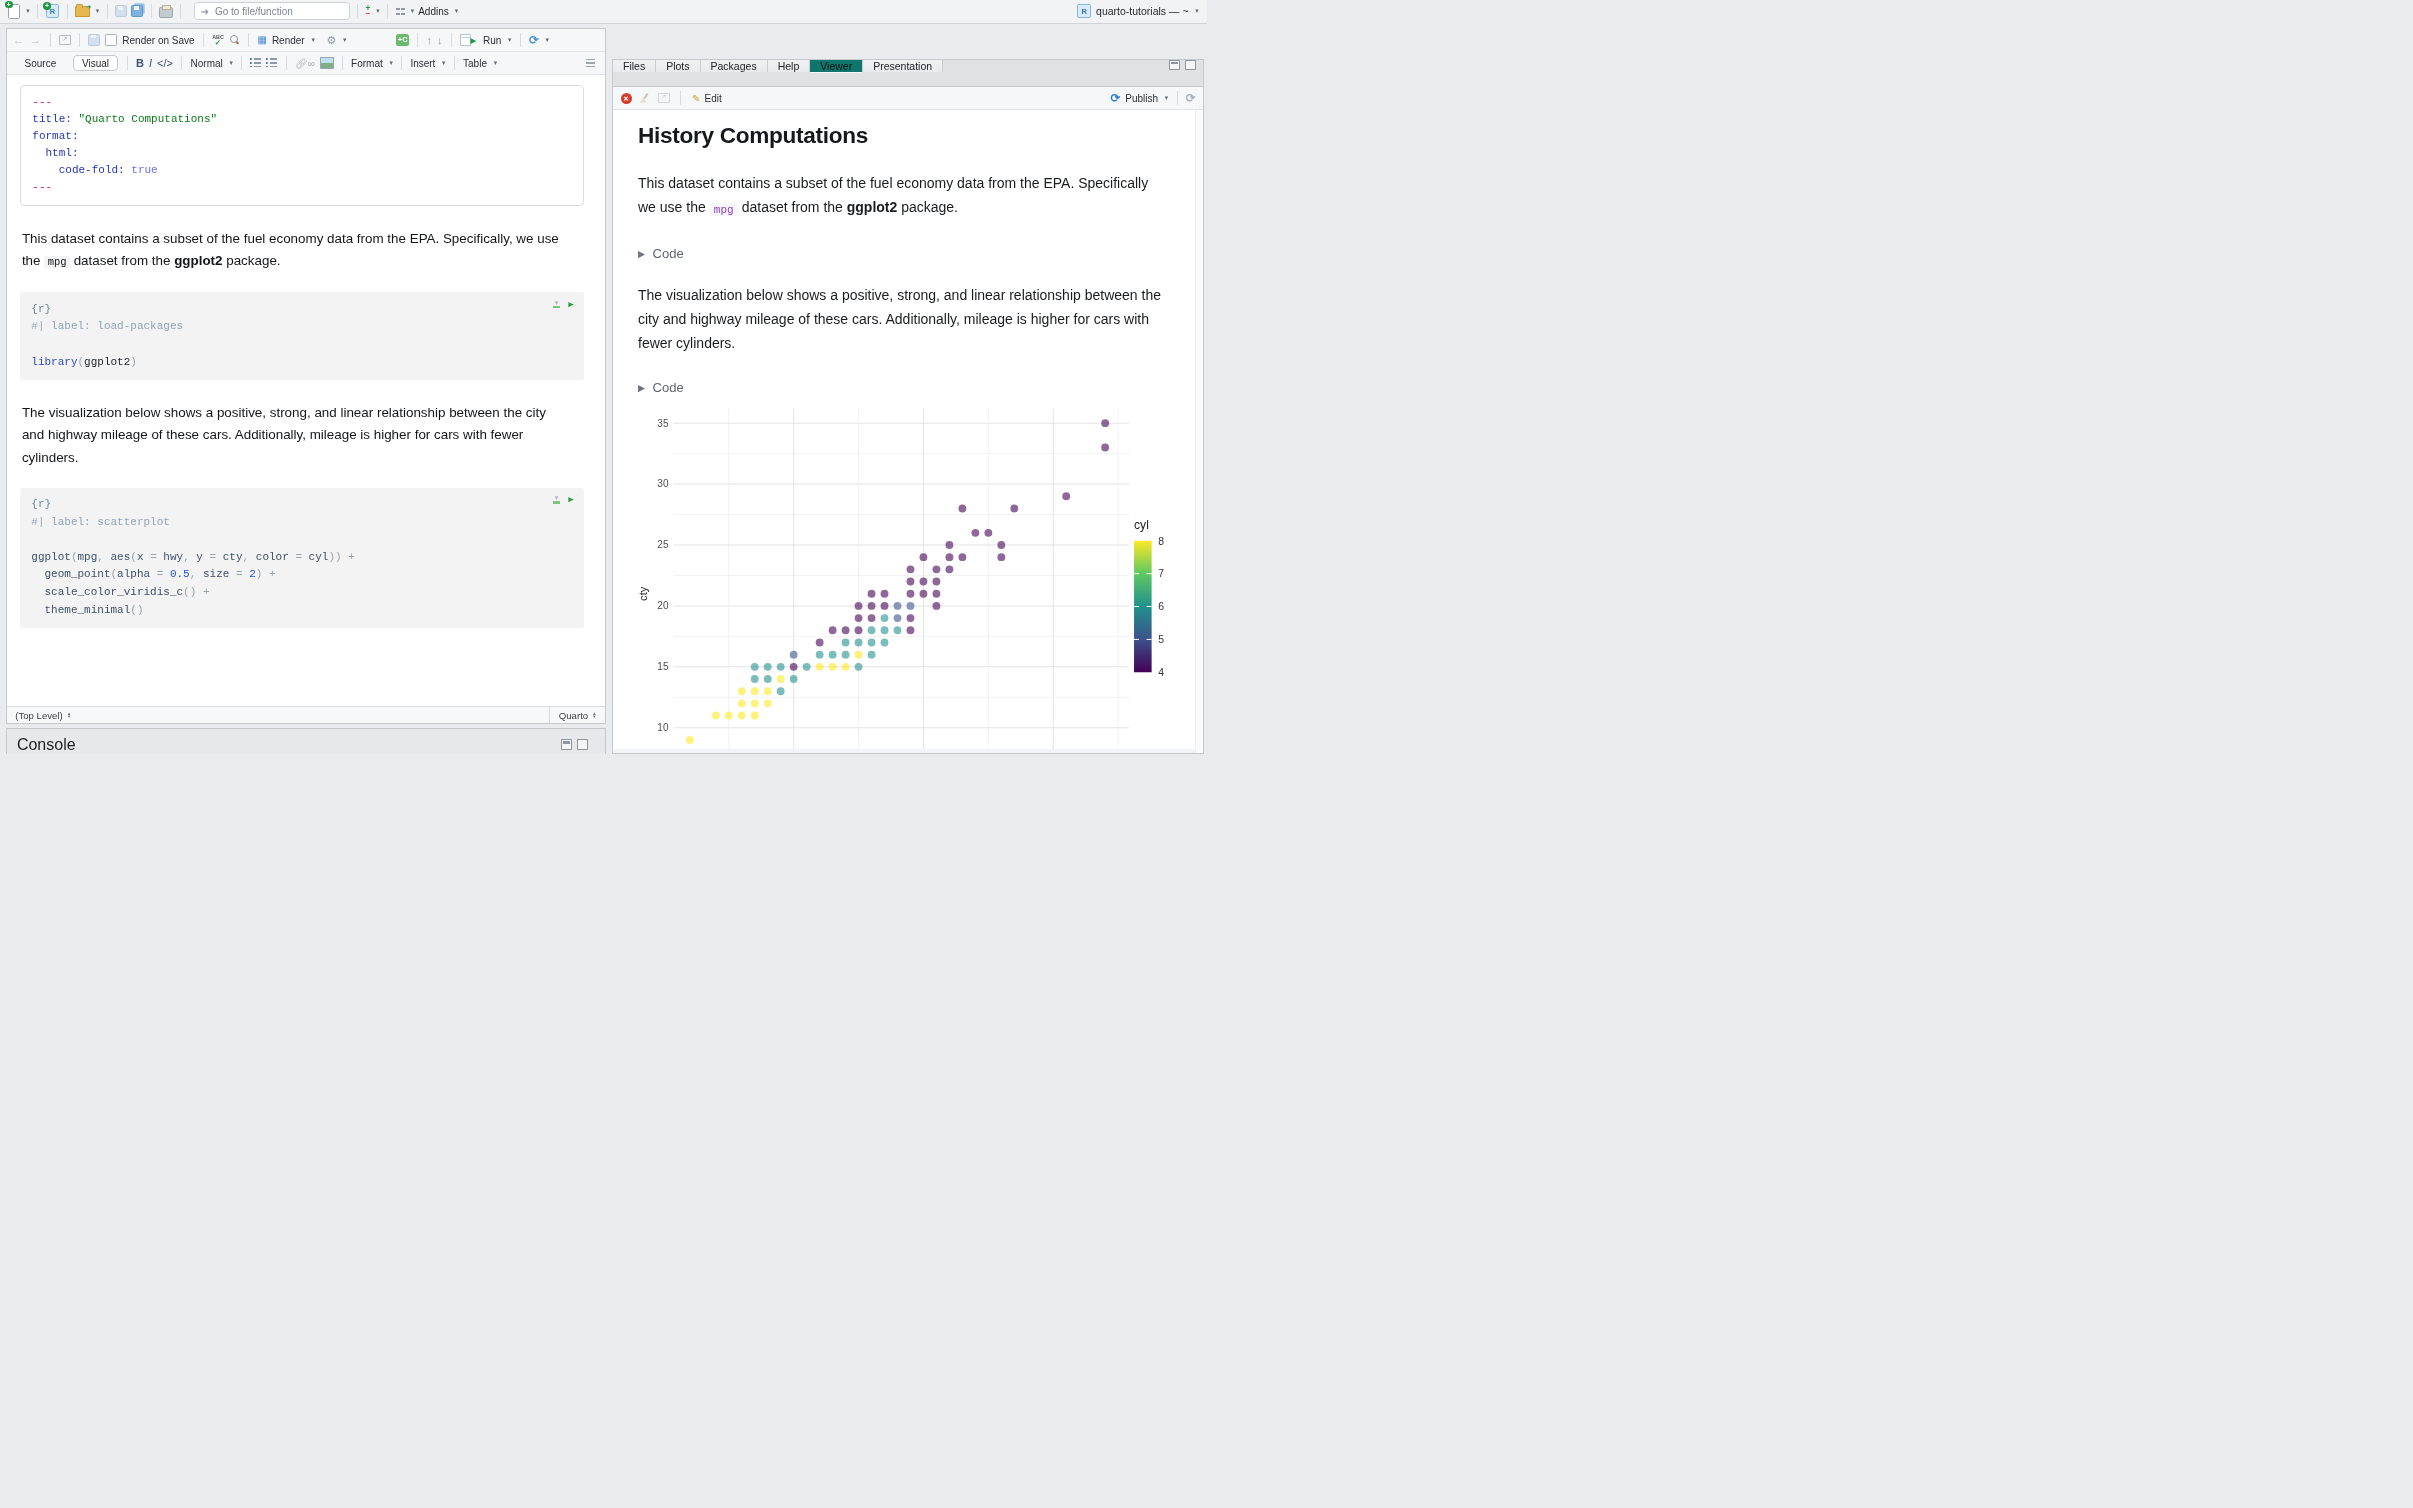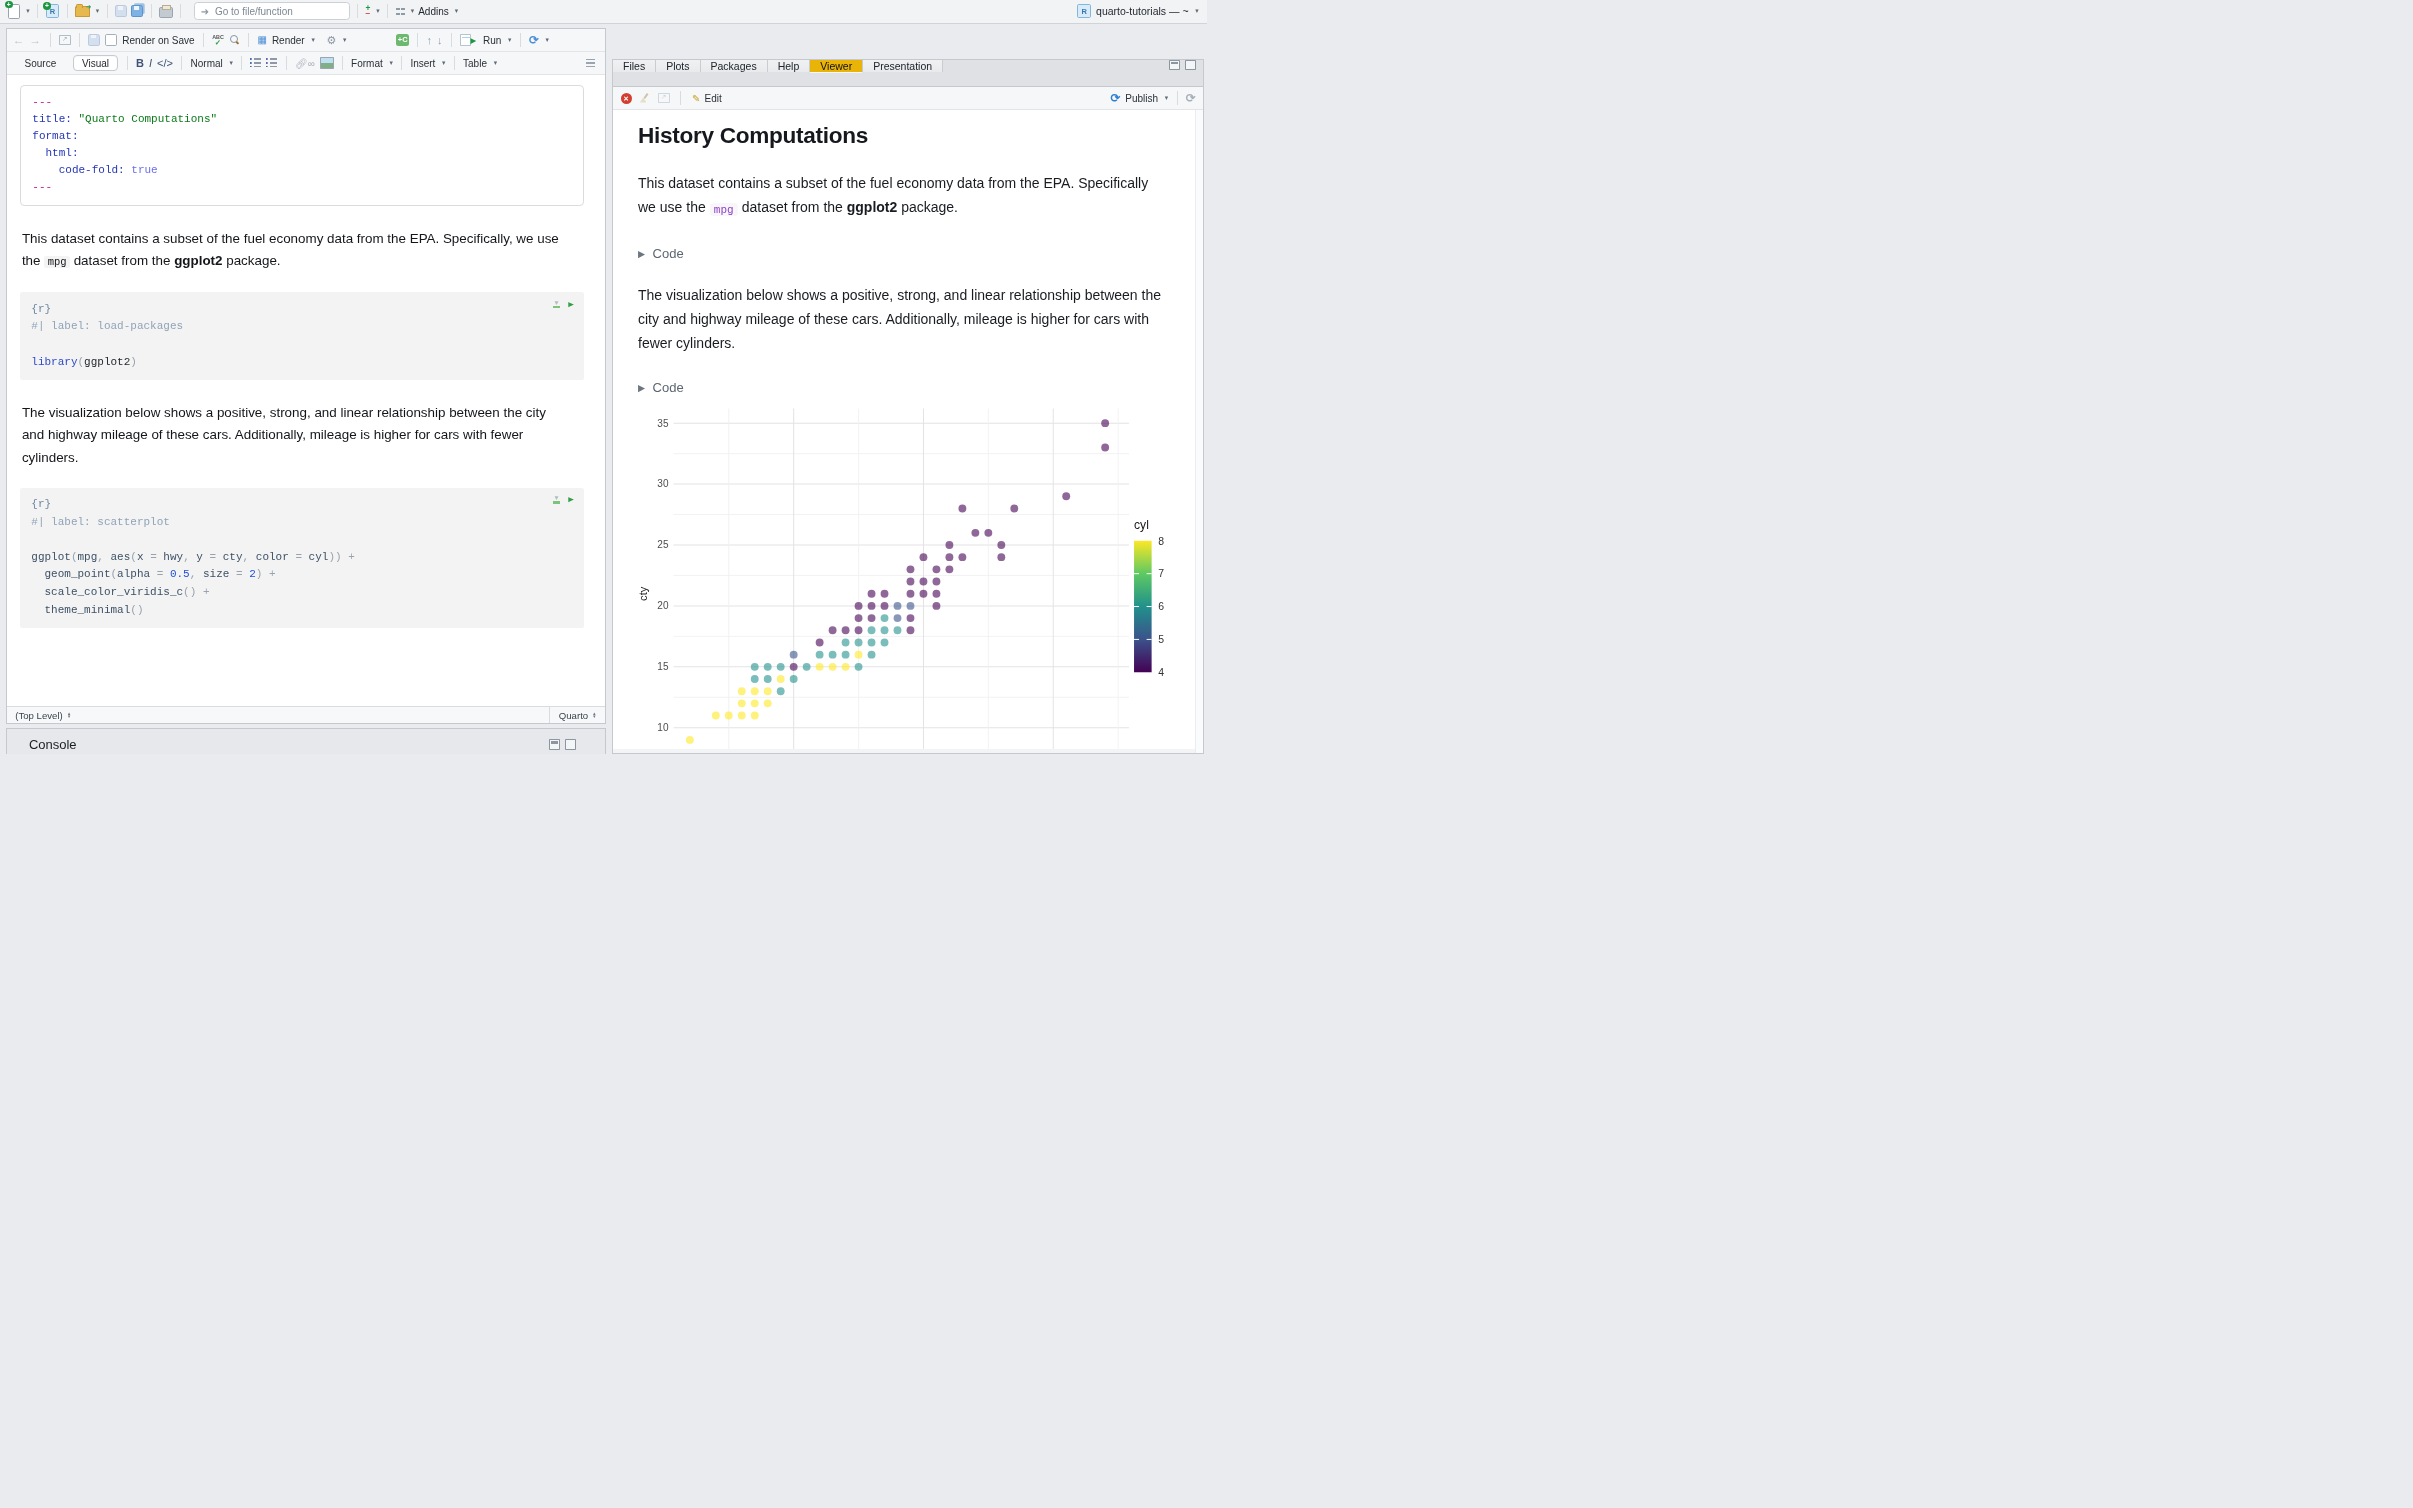--- a/index.html
+++ b/index.html
@@ -76,28 +76,28 @@
   .tk-pink{color:#c2188f}.tk-key{color:#2436b8}.tk-str{color:#0c7a1a}.tk-bool{color:#6a6fe8}
   .tk-slate{color:#6b87a0}.tk-comment{color:#8fa4b8}.tk-blue{color:#2d49c7}.tk-black{color:#24292e}
   .tk-code{color:#3d5166}.tk-num{color:#1f4fd8}.tk-gray{color:#98a3ae}.tk-plain{color:#24292e}
   .prose{margin:22px 21px 0 15px;font-size:13.4px;line-height:22.6px;color:#14161a;max-width:549px}
   .ichip{font-family:"Liberation Mono",monospace;font-size:10.5px;background:#f4f4f4;border-radius:2.5px;padding:0 3.4px;color:#14161a}
   .statusbar{height:16px;border-top:0.8px solid #d8dbdf;background:#f7f8fa;display:flex;align-items:center;font-size:9.6px;color:#3c434a;flex:none}
   .statusbar .lft{display:flex;align-items:center;gap:4.2px;padding:0 8.4px}
   .statusbar .rgt{margin-left:auto;display:flex;align-items:center;gap:4.2px;border-left:0.8px solid #d8dbdf;padding:0 8.4px;height:100%}
   .sortarrows{display:flex;flex-direction:column;line-height:3.4px}
   .sortarrows span{font-size:4.2px;color:#6b7480}
-  .console{position:absolute;left:5.9px;top:728px;width:600px;height:33px;background:#e7e8eb;border:0.8px solid #c5c9ce;box-sizing:border-box;display:flex;align-items:center;padding:0 22px;font-size:13px;color:#1b1f24}
+  .console{position:absolute;left:5.9px;top:728px;width:600px;height:33px;background:#e7e8eb;border:0.8px solid #c5c9ce;box-sizing:border-box;display:flex;align-items:center;padding:0 10px;font-size:16px;color:#1b1f24}
   .pane-right{left:612px;top:28px;width:592px;height:726px;position:absolute}
   .rtabs1{position:absolute;left:0;top:0;width:100%;height:26px;background:#dcdfe2;border:0.8px solid #c5c9ce;box-sizing:border-box;display:flex;align-items:stretch}
   .rtab{display:flex;align-items:center;padding:0 10px;font-size:10.5px;color:#20252b;background:linear-gradient(#f0f1f3,#e8eaec);border-right:0.8px solid #c9cdd2}
   .rpane2{position:absolute;left:0;top:31px;width:100%;height:695px;background:#fff;border:0.8px solid #c5c9ce;box-sizing:border-box;display:flex;flex-direction:column}
   .rtabs2{height:26px;background:#dfe1e4;border-bottom:0.8px solid #c5c9ce;display:flex;align-items:flex-start;flex:none}
   .rtab2{display:flex;align-items:center;padding:0 10px;font-size:10.5px;color:#20252b;border-right:0.8px solid #c9cdd2;background:linear-gradient(#f0f1f3,#e8eaec)}
-  .rtab2.active{background:#eab308;border-right:0.8px solid #c5c9ce;border-bottom:0.8px solid #f6f7f9;margin-bottom:-0.8px;color:#111}
+  .rtab2.active{background:#0f766e;border-right:0.8px solid #c5c9ce;border-bottom:0.8px solid #f6f7f9;margin-bottom:-0.8px;color:#111}
   .vtb{height:22px;background:#f6f7f9;border-bottom:0.8px solid #e2e4e8;display:flex;align-items:center;gap:7.5px;padding:0 7.5px;font-size:10px;color:#2b3036;flex:none}
   .ic-stop{width:11px;height:11px;border-radius:50%;background:#d23f31;color:#fff;font-size:6.7px;line-height:11px;text-align:center;font-weight:bold}
   .ic-broom{width:11px;height:11px;position:relative;opacity:.55}
   .ic-broom::before{content:"";position:absolute;left:5.9px;top:0;width:1.7px;height:5.9px;background:#b09a6a;transform:rotate(35deg)}
   .ic-broom::after{content:"";position:absolute;left:0.8px;top:5px;width:6.7px;height:5px;background:#d9cba4;clip-path:polygon(50% 0,100% 100%,0 100%)}
   .ic-pencil{color:#c9a227;font-size:10px}
   .ic-pub{color:#2f7fd0;font-size:11.7px;font-weight:bold;line-height:1}
   .ic-refresh{color:#a7b0ba;font-size:11.7px;font-weight:bold;line-height:1}
   .vcontent{flex:1;position:relative;background:#fff;overflow:hidden}
   .scrolltrack{position:absolute;right:0;top:0;bottom:0;width:7.5px;background:#fafbfc;border-left:0.8px solid #ececee}

